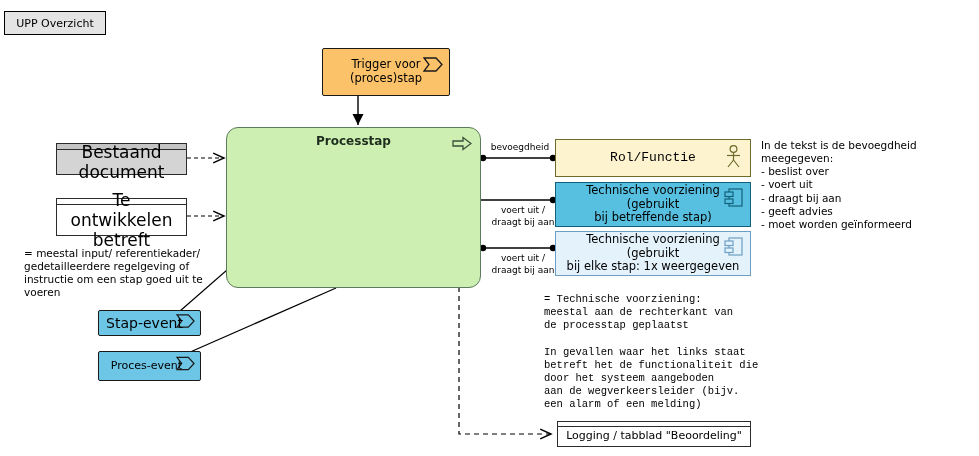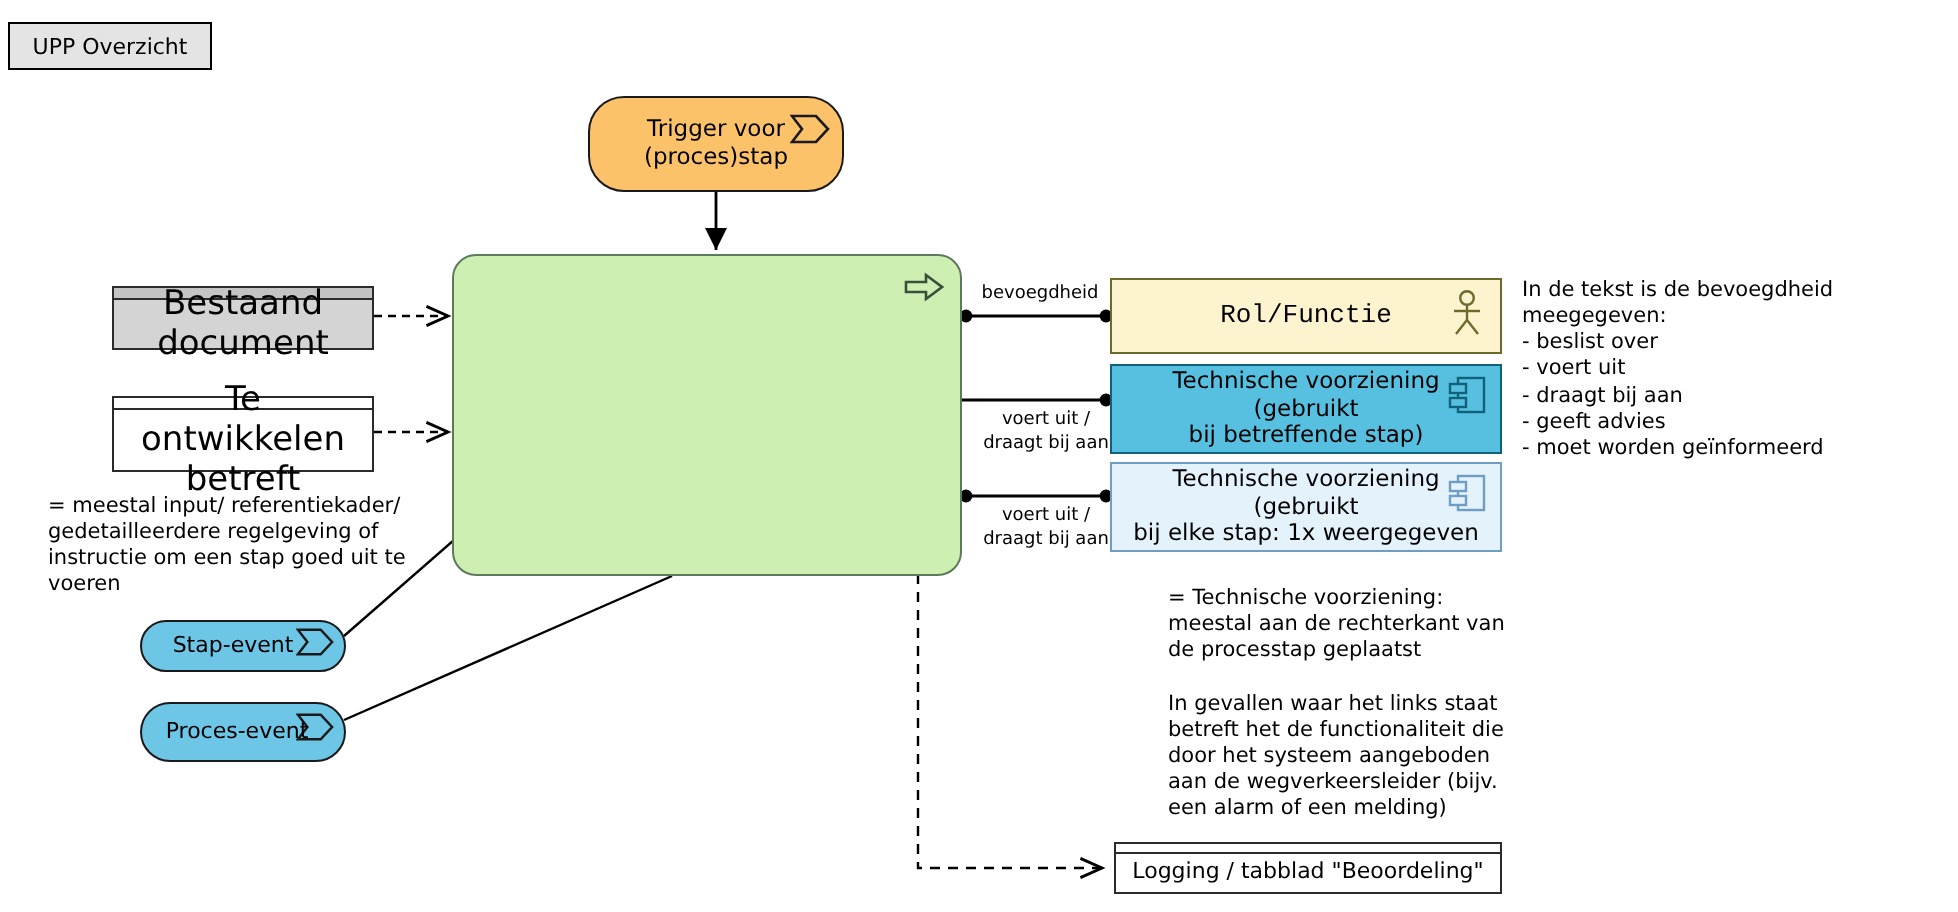--- a/index.html
+++ b/index.html
@@ -22,21 +22,21 @@
   
   .node{position:absolute;box-sizing:border-box;}
   .node .lbl{
     position:absolute;left:0;top:0;width:100%;height:100%;
     display:flex;flex-direction:column;align-items:center;justify-content:center;
     text-align:center;line-height:1.18;white-space:pre-line;
     padding:0 4px;box-sizing:border-box;
   }
 
   
-  .rounded{border:1.6px solid #1a1a1a;border-radius:18px;}
+  .rounded{border:1.6px solid #1a1a1a;border-radius:2px;margin-left:28px;}
   .trigger{background:#fbc26a;}
   .event{background:#6ec6e6;}
 
   
   .state{
     border:1.6px solid #5d7a5d;border-radius:12px;background:#cdf0b2;
   }
   .state-title{
     position:absolute;left:0;top:6px;width:100%;text-align:center;
     font-size:12px;font-weight:bold;color:#1f2d1f;
@@ -133,20 +133,21 @@
     <span class="ic ic-signal tpl">
       <svg width="20" height="15" viewBox="0 0 20 15">
         <path d="M1,1 L13,1 L19,7.5 L13,14 L1,14 L6,7.5 z" fill="none" stroke="#1a1a1a" stroke-width="1.3"></path>
       </svg>
     </span>
     <div class="lbl" style="font-size:11.5px;">Trigger voor
 (proces)stap</div>
   </div>
 
   <div class="node state" style="left:226px;top:127px;width:255px;height:161px;">
+    <div class="state-title">Processtap</div>
     <span class="ic ic-state-arrow">
       <svg width="20" height="15" viewBox="0 0 20 15">
         <path d="M1,5 L11,5 L11,1.5 L19,7.5 L11,13.5 L11,10 L1,10 z" fill="none" stroke="#3a4f3a" stroke-width="1.3"></path>
       </svg>
     </span>
 
   </div>
 
   <div class="node doc grey" style="left:56px;top:143px;width:131px;height:32px;">
     <span class="band"></span>
@@ -158,21 +159,21 @@
     <div class="lbl">Te ontwikkelen
 betreft</div>
   </div>
 
   <div class="node rounded event" style="left:70px;top:310px;width:103px;height:26px;">
     <span class="ic ic-signal" style="right:5px;">
       <svg width="19" height="15" viewBox="0 0 20 15">
         <path d="M1,1 L13,1 L19,7.5 L13,14 L1,14 L6,7.5 z" fill="none" stroke="#1a1a1a" stroke-width="1.3"></path>
       </svg>
     </span>
-    <div class="lbl" style="font-size:11px;padding-right:14px;text-align:center;">Stap-event</div>
+    <div class="lbl" style="font-size:14px;padding-right:14px;text-align:center;">Stap-event</div>
   </div>
 
   <div class="node rounded event" style="left:70px;top:351px;width:103px;height:30px;">
     <span class="ic ic-signal" style="right:5px;top:4px;transform:none;">
       <svg width="19" height="15" viewBox="0 0 20 15">
         <path d="M1,1 L13,1 L19,7.5 L13,14 L1,14 L6,7.5 z" fill="none" stroke="#1a1a1a" stroke-width="1.3"></path>
       </svg>
     </span>
     <div class="lbl" style="font-size:11px;padding-right:10px;">Proces-event</div>
   </div>
@@ -231,21 +232,21 @@
 voeren</div>
 
   <div class="note" style="left:761px;top:139px;width:215px;">In de tekst is de bevoegdheid
 meegegeven:
 - beslist over
 - voert uit
 - draagt bij aan
 - geeft advies
 - moet worden geïnformeerd</div>
 
-  <div class="note" style="left:584px;top:293px;width:215px;">=  Technische voorziening:
+  <div class="note" style="left:544px;top:293px;width:215px;font-family:Liberation Mono, monospace;">=  Technische voorziening:
 meestal aan de rechterkant van
 de processtap geplaatst
 
 In gevallen waar het links staat
 betreft het de functionaliteit die
 door het systeem aangeboden
 aan de wegverkeersleider (bijv.
 een alarm of een melding)</div>
 
 </div>

